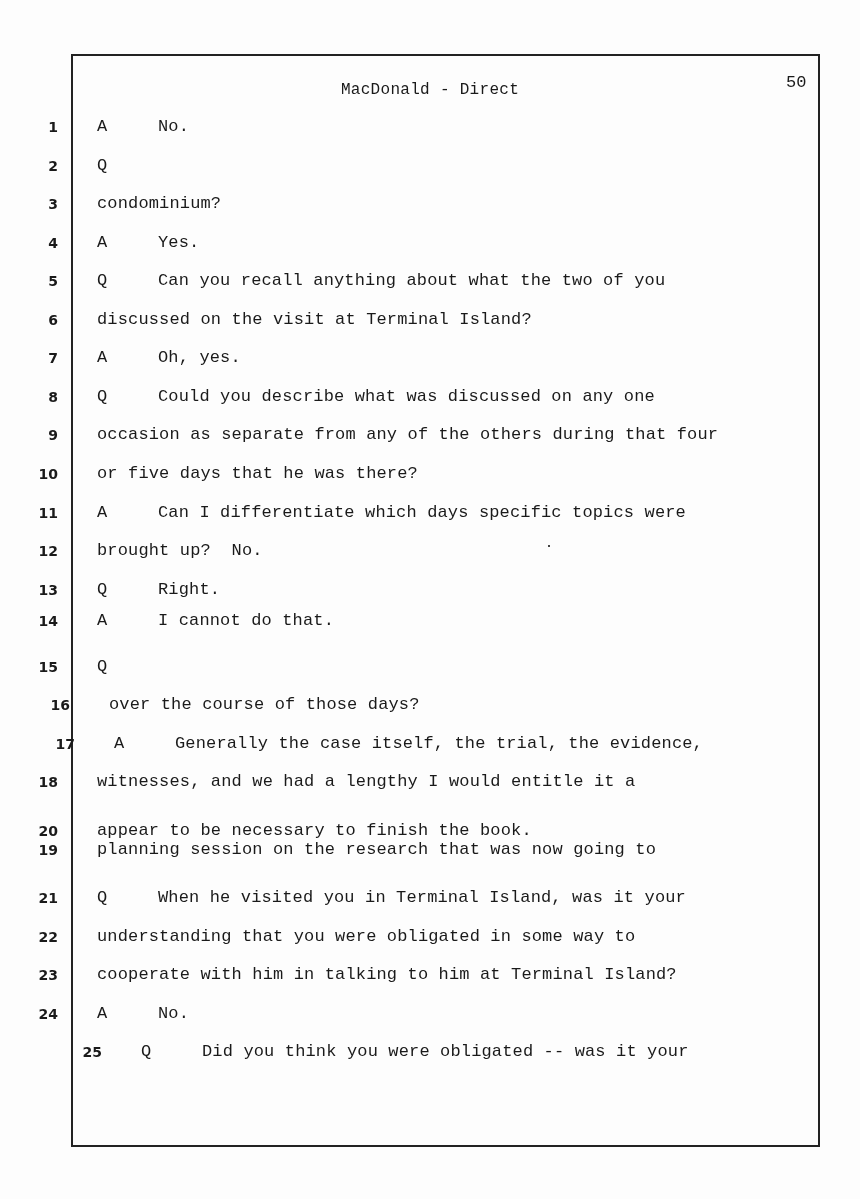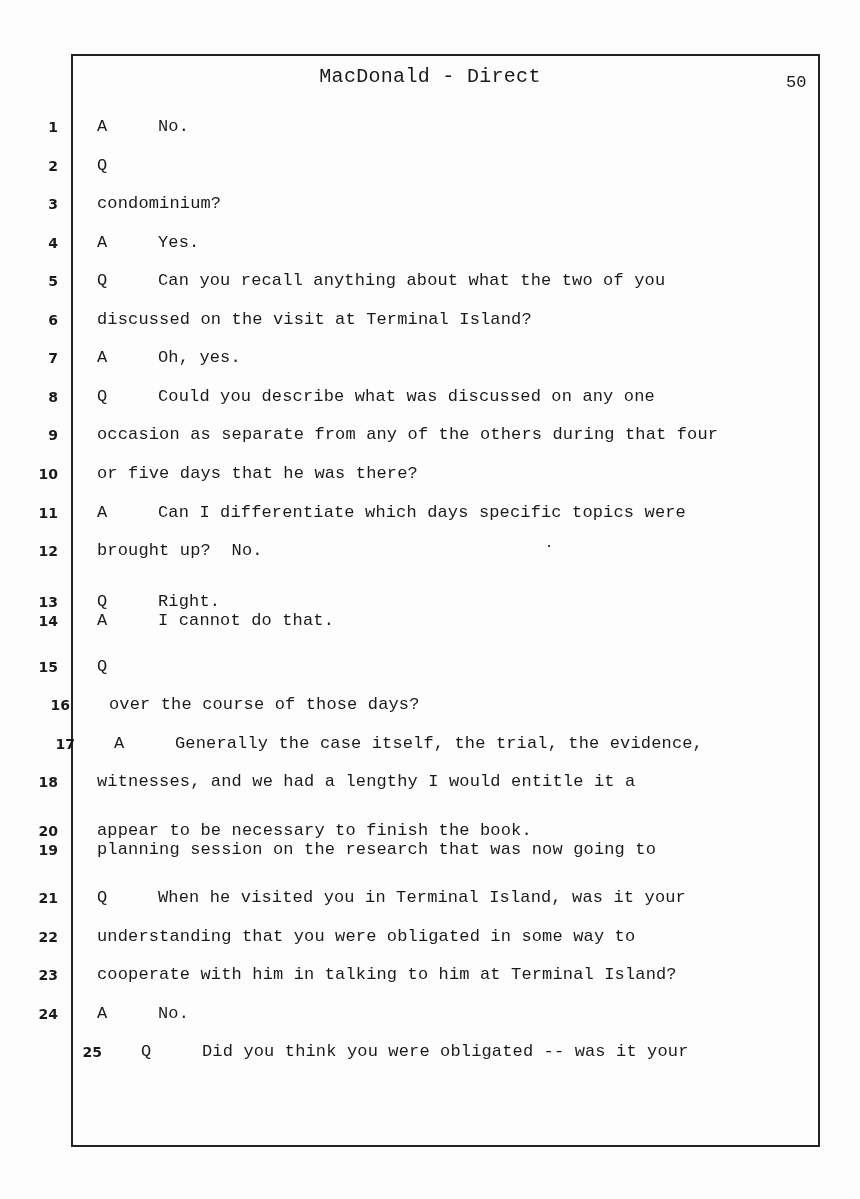--- a/index.html
+++ b/index.html
@@ -21,24 +21,24 @@
       top: 54px;
       width: 749px;
       height: 1093px;
       border: 2px solid #222;
       box-sizing: border-box;
     }
     .header-title {
       position: absolute;
       left: 0;
       width: 860px;
-      top: 65px;
+      top: 81px;
       text-align: center;
       font-family: "Liberation Mono", "DejaVu Sans Mono", monospace;
-      font-size: 20px;
+      font-size: 16px;
       letter-spacing: 0.3px;
     }
     .page-number {
       position: absolute;
       left: 786px;
       top: 73px;
       font-family: "Liberation Mono", "DejaVu Sans Mono", monospace;
       font-size: 17px;
       text-align: right;
     }
@@ -140,21 +140,21 @@
     </div>
     <div class="line" style="top: 500.5px;">
       <span class="line-number">11</span>
       <span class="speaker">A</span>
       <span class="line-text indented">Can I differentiate which days specific topics were</span>
     </div>
     <div class="line" style="top: 539.05px;">
       <span class="line-number">12</span>
       <span class="line-text flush">brought up?  No.</span>
     </div>
-    <div class="line" style="top: 577.6px; margin-top: 12px;">
+    <div class="line" style="top: 577.6px;">
       <span class="line-number">13</span>
       <span class="speaker">Q</span>
       <span class="line-text indented">Right.</span>
     </div>
     <div class="line" style="top: 609px;">
       <span class="line-number">14</span>
       <span class="speaker">A</span>
       <span class="line-text indented">I cannot do that.</span>
     </div>
     <div class="line" style="top: 654.7px;">

